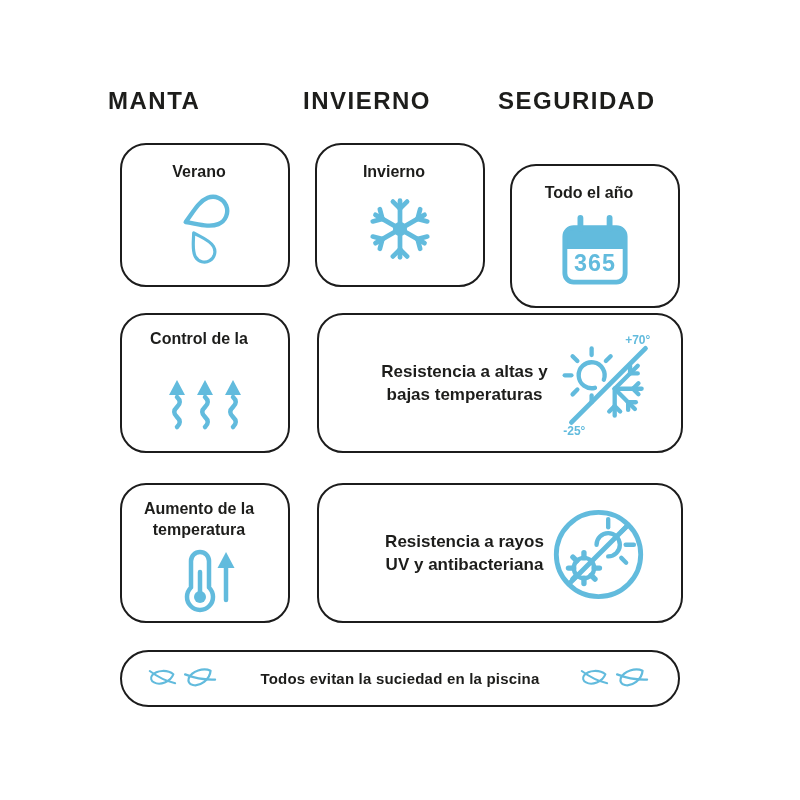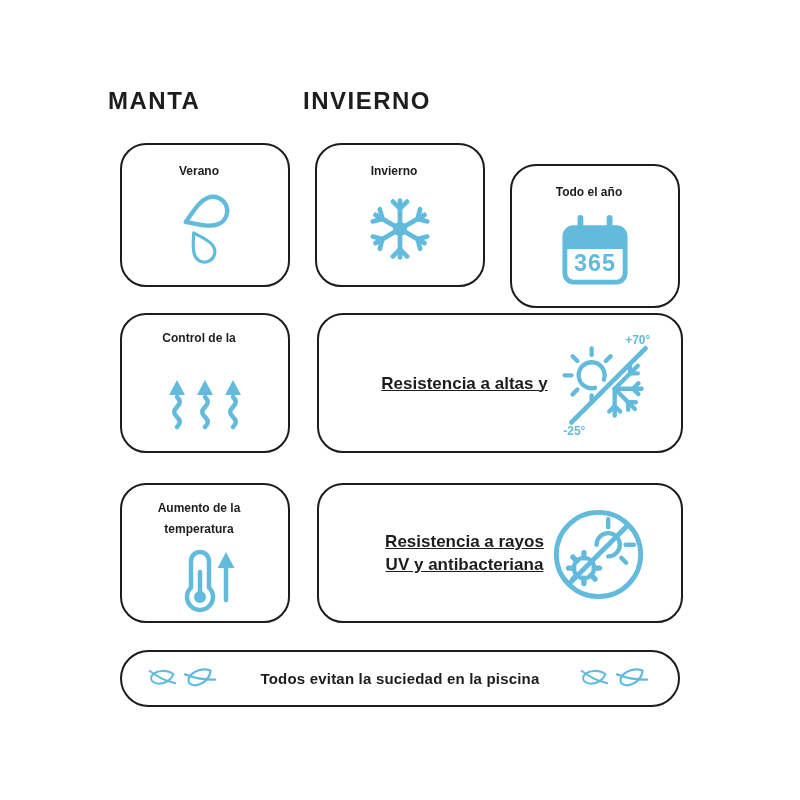--- a/index.html
+++ b/index.html
@@ -28,35 +28,35 @@
   .r1{top:143px;height:144px;}
   .r2{top:313px;height:140px;}
   .r3{top:483px;height:140px;}
   .narrow{width:170px;}
   .nx1{left:120px;}
   .nx2{left:315px;}
   .nx3{left:510px;margin-top:21px;}
   .wide{left:317px;width:366px;}
   .card-title{
     position:absolute;top:16px;left:0;right:12px;text-align:center;
-    font-size:12px;font-weight:bold;line-height:21px;color:var(--text);
+    font-size:16px;font-weight:bold;line-height:21px;color:var(--text);
   }
   .card-title.two{top:13px;}
   .icon{color:var(--accent);position:absolute;display:block;}
   .drops-icon{left:50%;transform:translateX(-50%);top:46px;width:56px;height:78px;}
   .snow-icon{left:50%;transform:translateX(-50%);top:50px;width:68px;height:68px;}
   .cal-icon{left:50%;transform:translateX(-50%);top:47px;width:70px;height:74px;}
   .evap-icon{left:50%;transform:translateX(-50%);top:64px;width:74px;height:58px;}
   .thermo-icon{left:50%;transform:translateX(-50%);top:62px;width:72px;height:70px;}
   .hotcold-icon{right:24px;top:14px;width:100px;height:108px;}
   .nouv-icon{right:34px;top:21px;width:97px;height:97px;}
   .wide-text{
     position:absolute;left:28px;top:0;bottom:0;width:235px;
     display:flex;flex-direction:column;justify-content:center;text-align:center;
-    font-size:17px;font-weight:bold;line-height:23px;color:var(--text);text-decoration:underline;
+    font-size:17px;font-weight:bold;line-height:23px;color:var(--text);
   }
   .footer-bar{
     position:absolute;top:650px;left:120px;width:560px;height:57px;
     background:var(--background);border:2.5px solid var(--border);border-radius:28.5px;
   }
   .footer-text{
     position:absolute;left:0;right:0;top:0;height:100%;
     display:flex;align-items:center;justify-content:center;
     font-size:15px;font-weight:bold;color:var(--text);letter-spacing:0.2px;
   }
@@ -67,20 +67,21 @@
   .lf4{left:495px;transform:rotate(-10deg) scale(1.08);}
   svg text{font-family:"Liberation Sans",sans-serif;}
 </style>
 </head>
 <body>
 
 <div class="canvas">
 
   <div class="col-header col1">MANTA</div>
   <div class="col-header col2">INVIERNO</div>
+  <div class="col-header col3">SEGURIDAD</div>
 
   <div class="card r1 narrow nx1">
     <div class="card-title">Verano</div>
     <svg class="icon drops-icon" viewBox="0 0 56 80">
       <g fill="none" stroke="currentColor" stroke-width="4" stroke-linecap="round" stroke-linejoin="round">
         <path d="M0,-21 C-6,-11 -13,-3 -13,6 A13 13 0 1 0 13,6 C13,-3 6,-11 0,-21 Z" transform="translate(30,23) rotate(-112) scale(1.12)"></path>
         <path d="M0,-21 C-6,-11 -13,-3 -13,6 A13 13 0 1 0 13,6 C13,-3 6,-11 0,-21 Z" transform="translate(25,58) rotate(-30) scale(0.82)"></path>
       </g>
     </svg>
   </div>
@@ -153,20 +154,21 @@
       <g transform="translate(56,0)">
         <polygon points="1,16 9,1 17,16" fill="currentColor"></polygon>
         <path d="M9,18 q5.5,5 0,10 q-5.5,5 0,10 q5.5,5 0,10" fill="none" stroke="currentColor" stroke-width="4.5" stroke-linecap="round"></path>
       </g>
     </svg>
   </div>
 
   <div class="card r2 wide">
     <div class="wide-text">
       <div>Resistencia a altas y</div>
+      <div>bajas temperaturas</div>
     </div>
     <svg class="icon hotcold-icon" viewBox="0 0 104 112">
       <g stroke="currentColor" fill="none" stroke-linecap="round">
         <line x1="15" y1="97" x2="92" y2="20" stroke-width="5"></line>
         <path d="M48.7,52.6 A13.5 13.5 0 1 0 39.5,61" stroke-width="4.5"></path>
         <g stroke-width="4.5">
           <line x1="36" y1="27" x2="36" y2="20"></line>
           <line x1="21.2" y1="33.2" x2="16.2" y2="28.2"></line>
           <line x1="15" y1="48" x2="8" y2="48"></line>
           <line x1="21.2" y1="62.8" x2="16.2" y2="67.8"></line>

